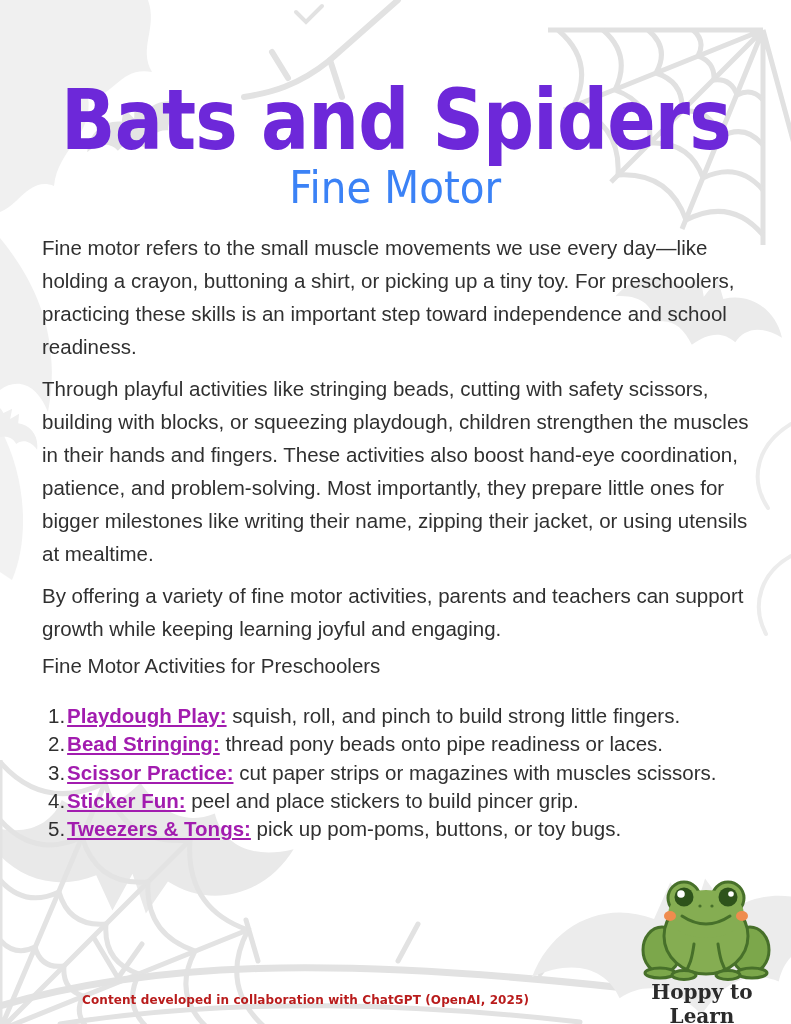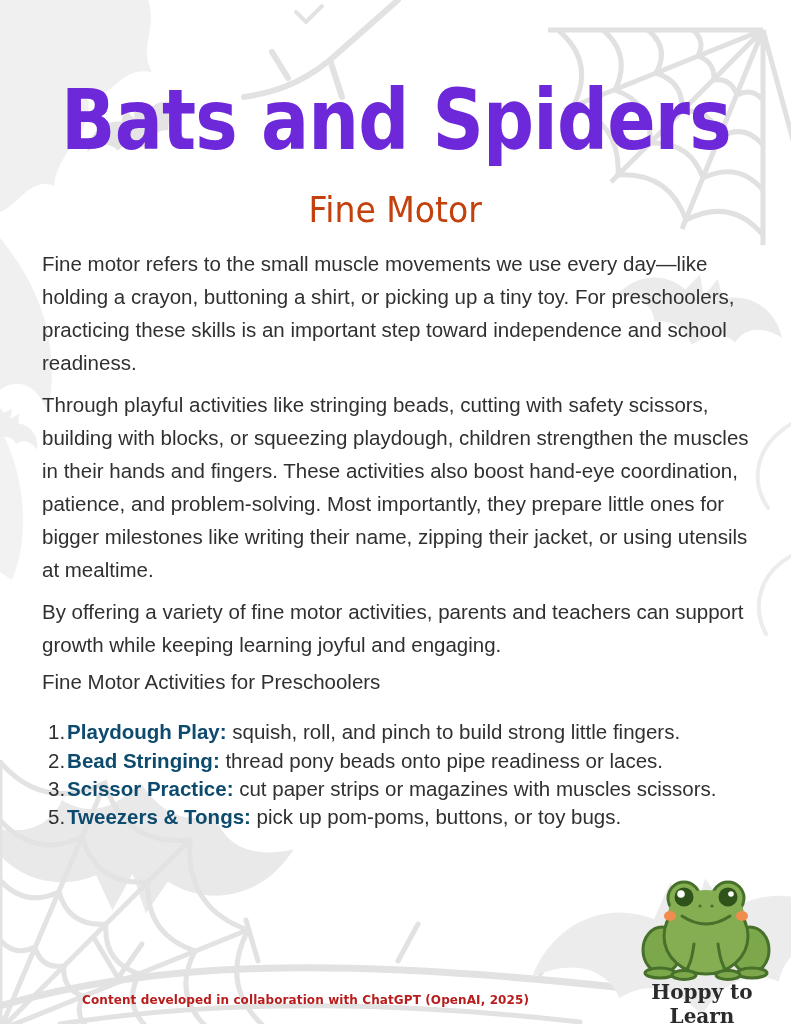--- a/index.html
+++ b/index.html
@@ -19,25 +19,25 @@
     margin:0;padding-top:78px;
     text-align:center;
     font-family:"DejaVu Sans",sans-serif;
     font-weight:700;
     font-size:84px;line-height:1;
     color:#6d28d9;
     letter-spacing:-1px;
   }
   .title-inner{display:inline-block;transform:scaleX(0.85);transform-origin:center;}
   .subtitle{
-    margin-top:26px;
+    margin-top:0;
     text-align:center;
     font-family:"DejaVu Sans",sans-serif;
-    font-size:36px;line-height:1.2;
-    color:#c2410c;
+    font-size:44px;line-height:1.2;
+    color:#3b82f6;
     letter-spacing:0;
   }
   .subtitle-inner{display:inline-block;transform:scaleX(0.92);transform-origin:center;}
 
   .body-text{
     margin:16px 42px 0 42px;
     width:707px;
     font-size:20.5px;
     line-height:33px;
     color:#303030;
@@ -49,21 +49,21 @@
   ol.activities{
     list-style:none;
     margin:20px 0 0 0;
     padding:0 0 0 6px;
   }
   ol.activities li{
     line-height:28.4px;
     white-space:nowrap;
   }
   ol.activities .num{margin-right:2px;}
-  ol.activities b{font-weight:700;color:#0c4a6e;}
+  ol.activities b{font-weight:700;color:#a21caf;text-decoration:underline;}
 
   .frog{position:absolute;left:640px;top:874px;z-index:2;}
   .brand{
     position:absolute;left:618px;top:980px;width:168px;z-index:2;
     text-align:center;
     font-family:"DejaVu Serif",serif;
     font-weight:700;
     font-size:20px;color:#2b2b2b;
   }
   .footer{
@@ -146,20 +146,22 @@
       <p class="no-gap">By offering a variety of fine motor activities, parents and teachers can support growth while keeping learning joyful and engaging.</p>
       <div class="list-heading">Fine Motor Activities for Preschoolers</div>
 
       <ol class="activities">
         <li><span class="num">1.</span><b>Playdough Play:</b>
           <span>squish, roll, and pinch to build strong little fingers.</span></li>
         <li><span class="num">2.</span><b>Bead Stringing:</b>
           <span>thread pony beads onto pipe readiness or laces.</span></li>
         <li><span class="num">3.</span><b>Scissor Practice:</b>
           <span>cut paper strips or magazines with muscles scissors.</span></li>
+        <li><span class="num">4.</span><b>Sticker Fun:</b>
+          <span>peel and place stickers to build pincer grip.</span></li>
         <li><span class="num">5.</span><b>Tweezers &amp; Tongs:</b>
           <span>pick up pom-poms, buttons, or toy bugs.</span></li>
       </ol>
     </div>
   </div>
 
   <svg class="frog" width="132" height="108" viewBox="0 0 132 108" aria-hidden="true">
     <g stroke="#47702a" stroke-width="3" stroke-linejoin="round" stroke-linecap="round">
       <ellipse cx="22" cy="76" rx="19" ry="23" fill="#7ca74b"></ellipse>
       <ellipse cx="110" cy="76" rx="19" ry="23" fill="#7ca74b"></ellipse>

